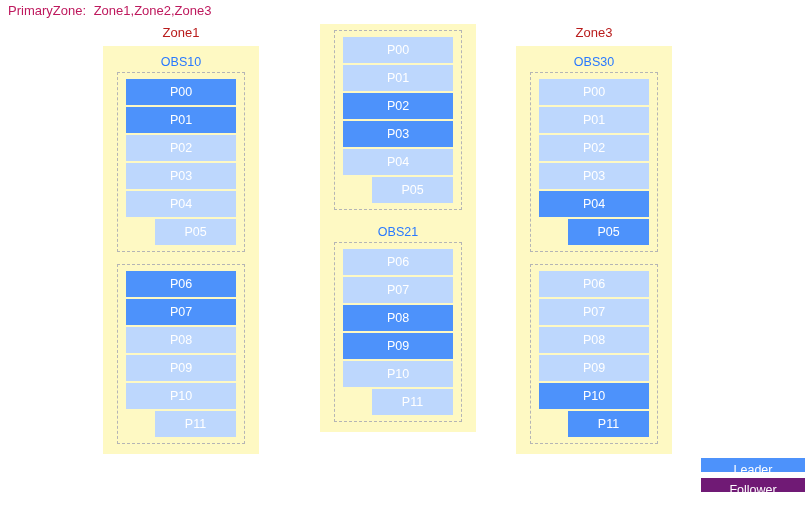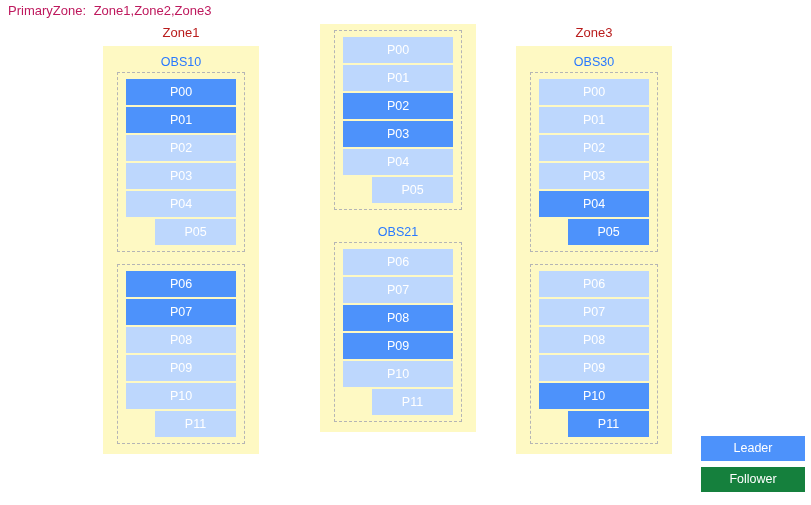--- a/index.html
+++ b/index.html
@@ -97,30 +97,30 @@
   .part.follower { background: #bdd7fd; }
 
   
   .legend {
     position: absolute;
     right: 6px;
     bottom: 13px;
     width: 104px;
   }
   .legend-item {
-    height: 25px;
+    height: 14px;
     line-height: 25px;
     text-align: center;
     font-size: 12.5px;
     color: #ffffff;
     margin-bottom: 6px;
   }
   .legend-item:last-child { margin-bottom: 0; }
   .legend-item.leader   { background: #4d92fb; }
-  .legend-item.follower { background: #15803d; }
+  .legend-item.follower { background: #701a75; }
 </style>
 </head>
 <body>
 
 <div class="primary-zone">
   <span class="pz-label">PrimaryZone:</span>
   <span class="pz-value">Zone1,Zone2,Zone3</span>
 </div>
 
 <div class="zones">

